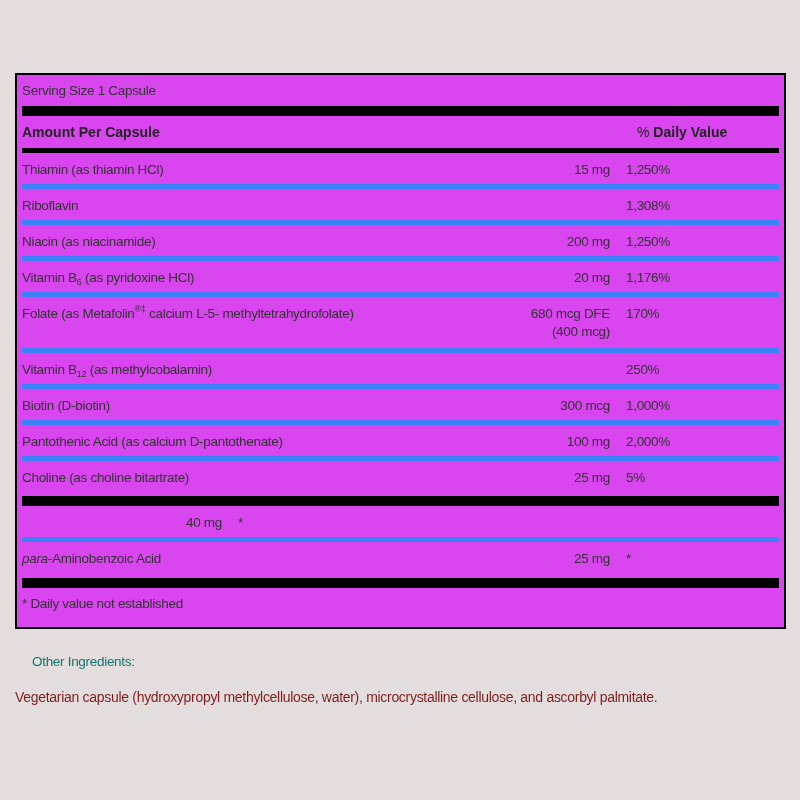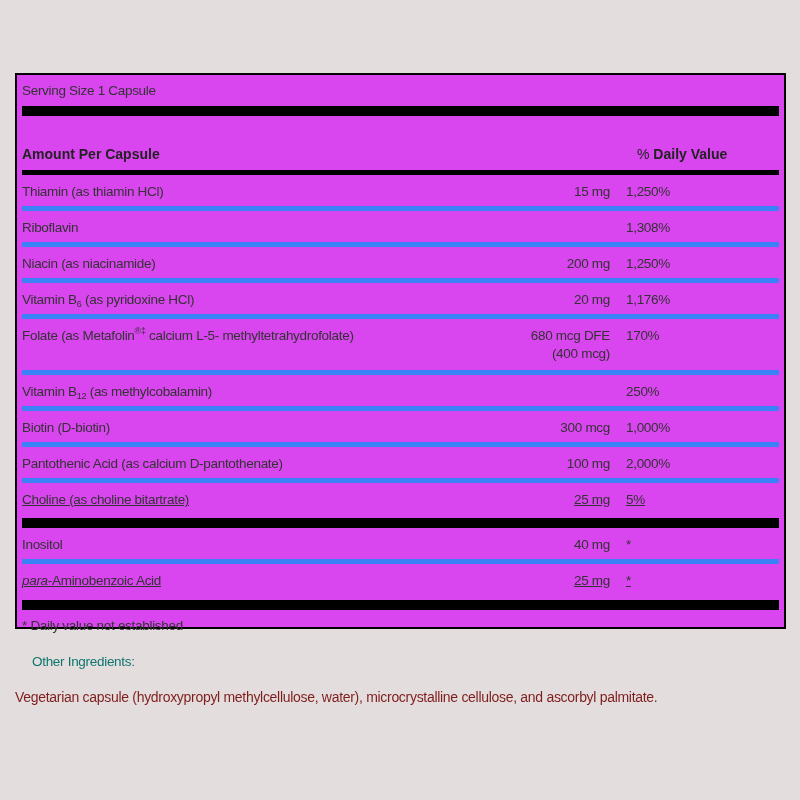--- a/index.html
+++ b/index.html
@@ -21,33 +21,33 @@
     }
     .inner { position: absolute; left: 5px; right: 5px; top: 0; }
     .serving {
       height: 31px; line-height: 32px;
       font-size: 13.5px; letter-spacing: -0.3px;
     }
     .bar-thick { height: 10px; background: #000; }
     .bar-mid { height: 5px; background: #000; }
     .hdr {
       height: 32px; display: flex; align-items: center;
-      font-size: 14px; font-weight: bold; color: #222; margin-top: 22px;
+      font-size: 14px; font-weight: bold; color: #222;
     }
     .hdr .name { flex: 1; }
     .hdr .dv { width: 142px; text-align: left; padding-left: 0; }
     .hdr .dv .pct { font-weight: normal; }
     .row {
       display: flex; align-items: flex-start;
       border-bottom: 5px solid #3b82f6;
       font-size: 13.5px; letter-spacing: -0.3px;
       box-sizing: border-box;
       padding-top: 8px;
     }
-    .row.last { border-bottom: none; text-decoration: underline; }
+    .row.last { border-bottom: none; }
     .row .name { flex: 1; line-height: 18px; }
     .row .amt { width: 200px; text-align: right; line-height: 18px; }
     .row .dv { width: 153px; line-height: 18px; padding-left: 16px; }
     .row sub { font-size: 9px; vertical-align: -3px; line-height: 0; }
     .row sup { font-size: 9px; vertical-align: 6px; line-height: 0; }
     .footnote {
       font-size: 13.5px; letter-spacing: -0.3px;
       height: 32px; line-height: 32px;
     }
     .other-title {
@@ -112,21 +112,20 @@
     </div>
     <div class="row last" style="height:35px">
       <span class="name">Choline (as choline bitartrate)</span>
       <span class="amt">25 mg</span>
       <span class="dv">5%</span>
     </div>
 
     <div class="bar-thick"></div>
 
     <div class="row" style="height:36px">
-      <span class="name">Inositol</span>
       <span class="amt">40 mg</span>
       <span class="dv">*</span>
     </div>
     <div class="row last" style="height:36px">
       <span class="name"><i>para</i><span>-Aminobenzoic Acid</span></span>
       <span class="amt">25 mg</span>
       <span class="dv">*</span>
     </div>
 
     <div class="bar-thick"></div>

